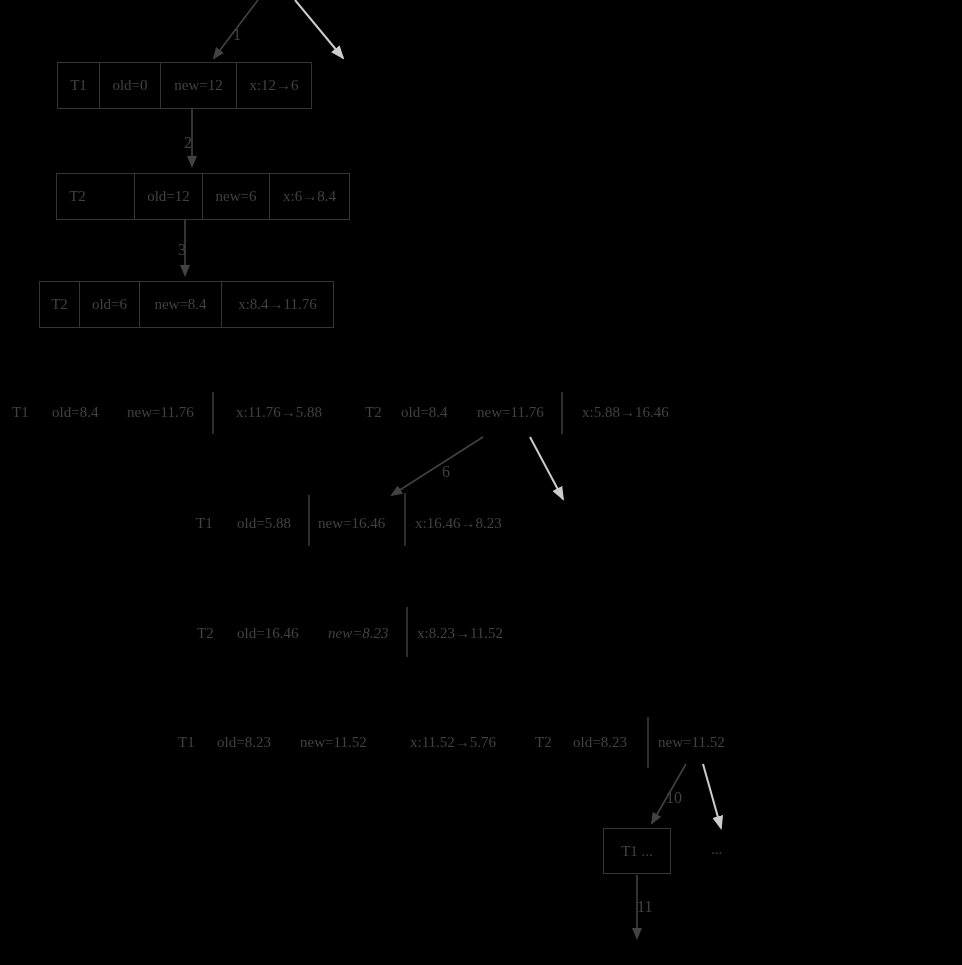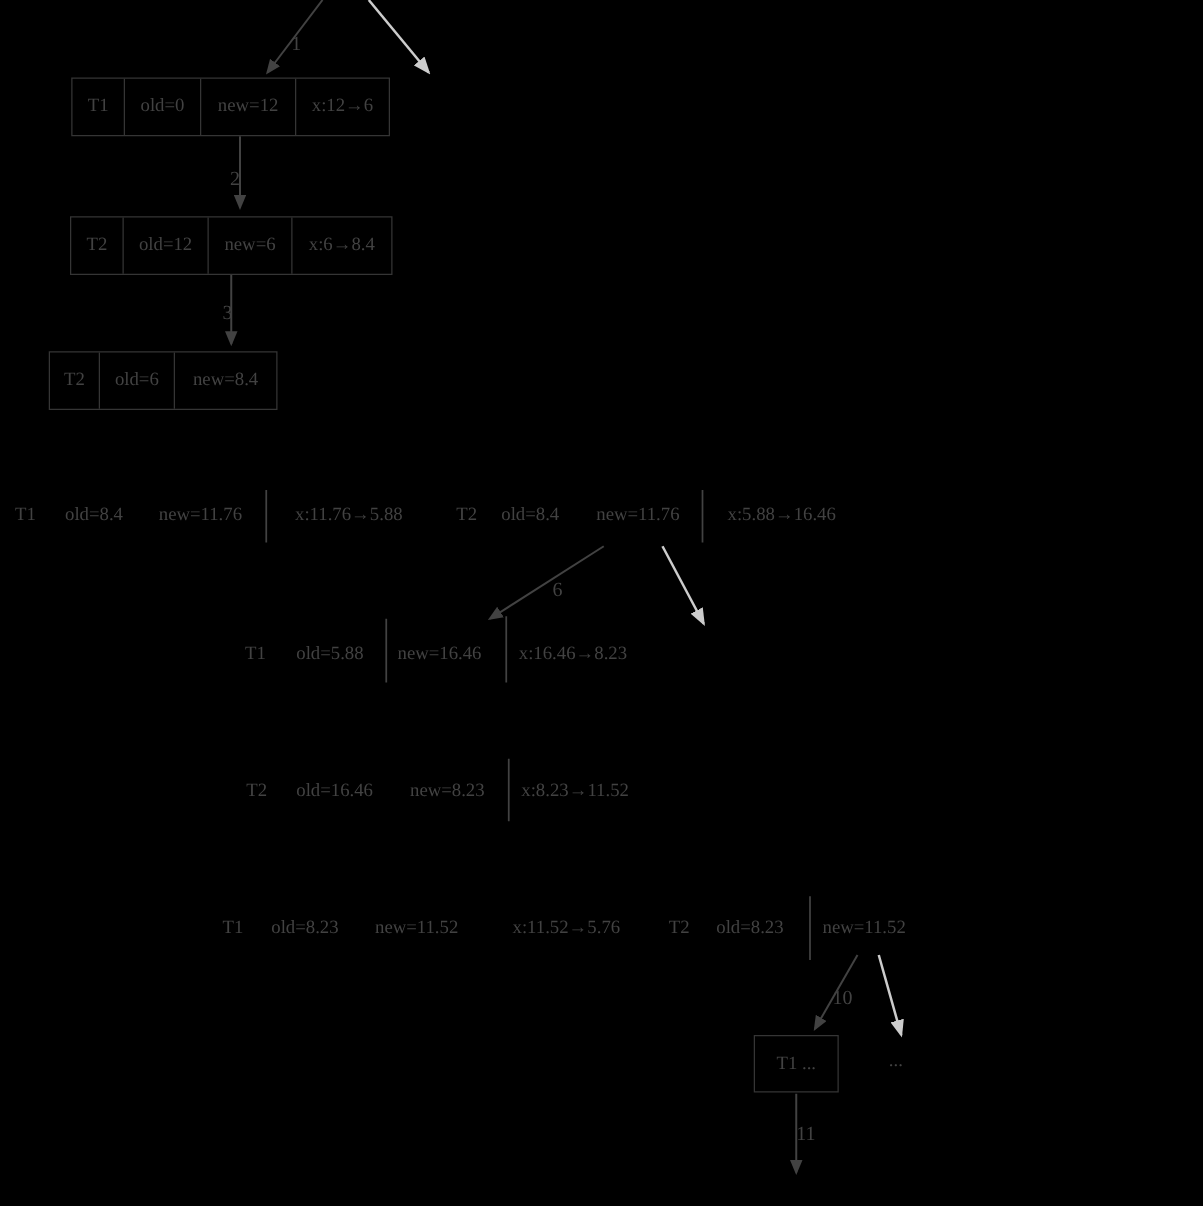--- a/index.html
+++ b/index.html
@@ -87,49 +87,50 @@
 
   <div class="rec" style="left:57px;top:62px;height:47px;">
     <div class="cell" style="width:41px;">T1</div>
     <div class="cell" style="width:61px;">old=0</div>
     <div class="cell" style="width:76px;">new=12</div>
     <div class="cell" style="width:75px;">x:12→6</div>
   </div>
 
   <div class="rec" style="left:56px;top:173px;height:47px;">
     <div class="cell" style="width:41px;">T2</div>
-    <div class="cell" style="width:68px;">old=12</div>
+    <div class="cell" style="width:68px;margin-left:36px;">old=12</div>
     <div class="cell" style="width:67px;">new=6</div>
     <div class="cell" style="width:80px;">x:6→8.4</div>
   </div>
 
   <div class="rec" style="left:39px;top:281px;height:47px;">
     <div class="cell" style="width:39px;">T2</div>
     <div class="cell" style="width:60px;">old=6</div>
     <div class="cell" style="width:82px;">new=8.4</div>
+    <div class="cell" style="width:112px;">x:8.4→11.76</div>
   </div>
 
   <span class="txt" style="left:12px;top:403px;">T1</span>
   <span class="txt" style="left:52px;top:403px;">old=8.4</span>
   <span class="txt" style="left:127px;top:403px;">new=11.76</span>
   <span class="txt" style="left:222px;top:403px;margin-left:14px;">x:11.76→5.88</span>
 
   <span class="txt" style="left:365px;top:403px;">T2</span>
   <span class="txt" style="left:401px;top:403px;">old=8.4</span>
   <span class="txt" style="left:477px;top:403px;">new=11.76</span>
   <span class="txt" style="left:582px;top:403px;">x:5.88→16.46</span>
 
   <span class="txt" style="left:196px;top:514px;">T1</span>
   <span class="txt" style="left:237px;top:514px;">old=5.88</span>
   <span class="txt" style="left:318px;top:514px;">new=16.46</span>
   <span class="txt" style="left:415px;top:514px;">x:16.46→8.23</span>
 
   <span class="txt" style="left:197px;top:624px;">T2</span>
   <span class="txt" style="left:237px;top:624px;">old=16.46</span>
-  <span class="txt" style="left:328px;top:624px;">new=8.23</span>
+  <span class="txt" style="left:328px;top:624px;font-style:italic;">new=8.23</span>
   <span class="txt" style="left:417px;top:624px;">x:8.23→11.52</span>
 
   <span class="txt" style="left:178px;top:733px;">T1</span>
   <span class="txt" style="left:217px;top:733px;">old=8.23</span>
   <span class="txt" style="left:300px;top:733px;">new=11.52</span>
   <span class="txt" style="left:410px;top:733px;">x:11.52→5.76</span>
 
   <span class="txt" style="left:535px;top:733px;">T2</span>
   <span class="txt" style="left:573px;top:733px;">old=8.23</span>
   <span class="txt" style="left:658px;top:733px;">new=11.52</span>

